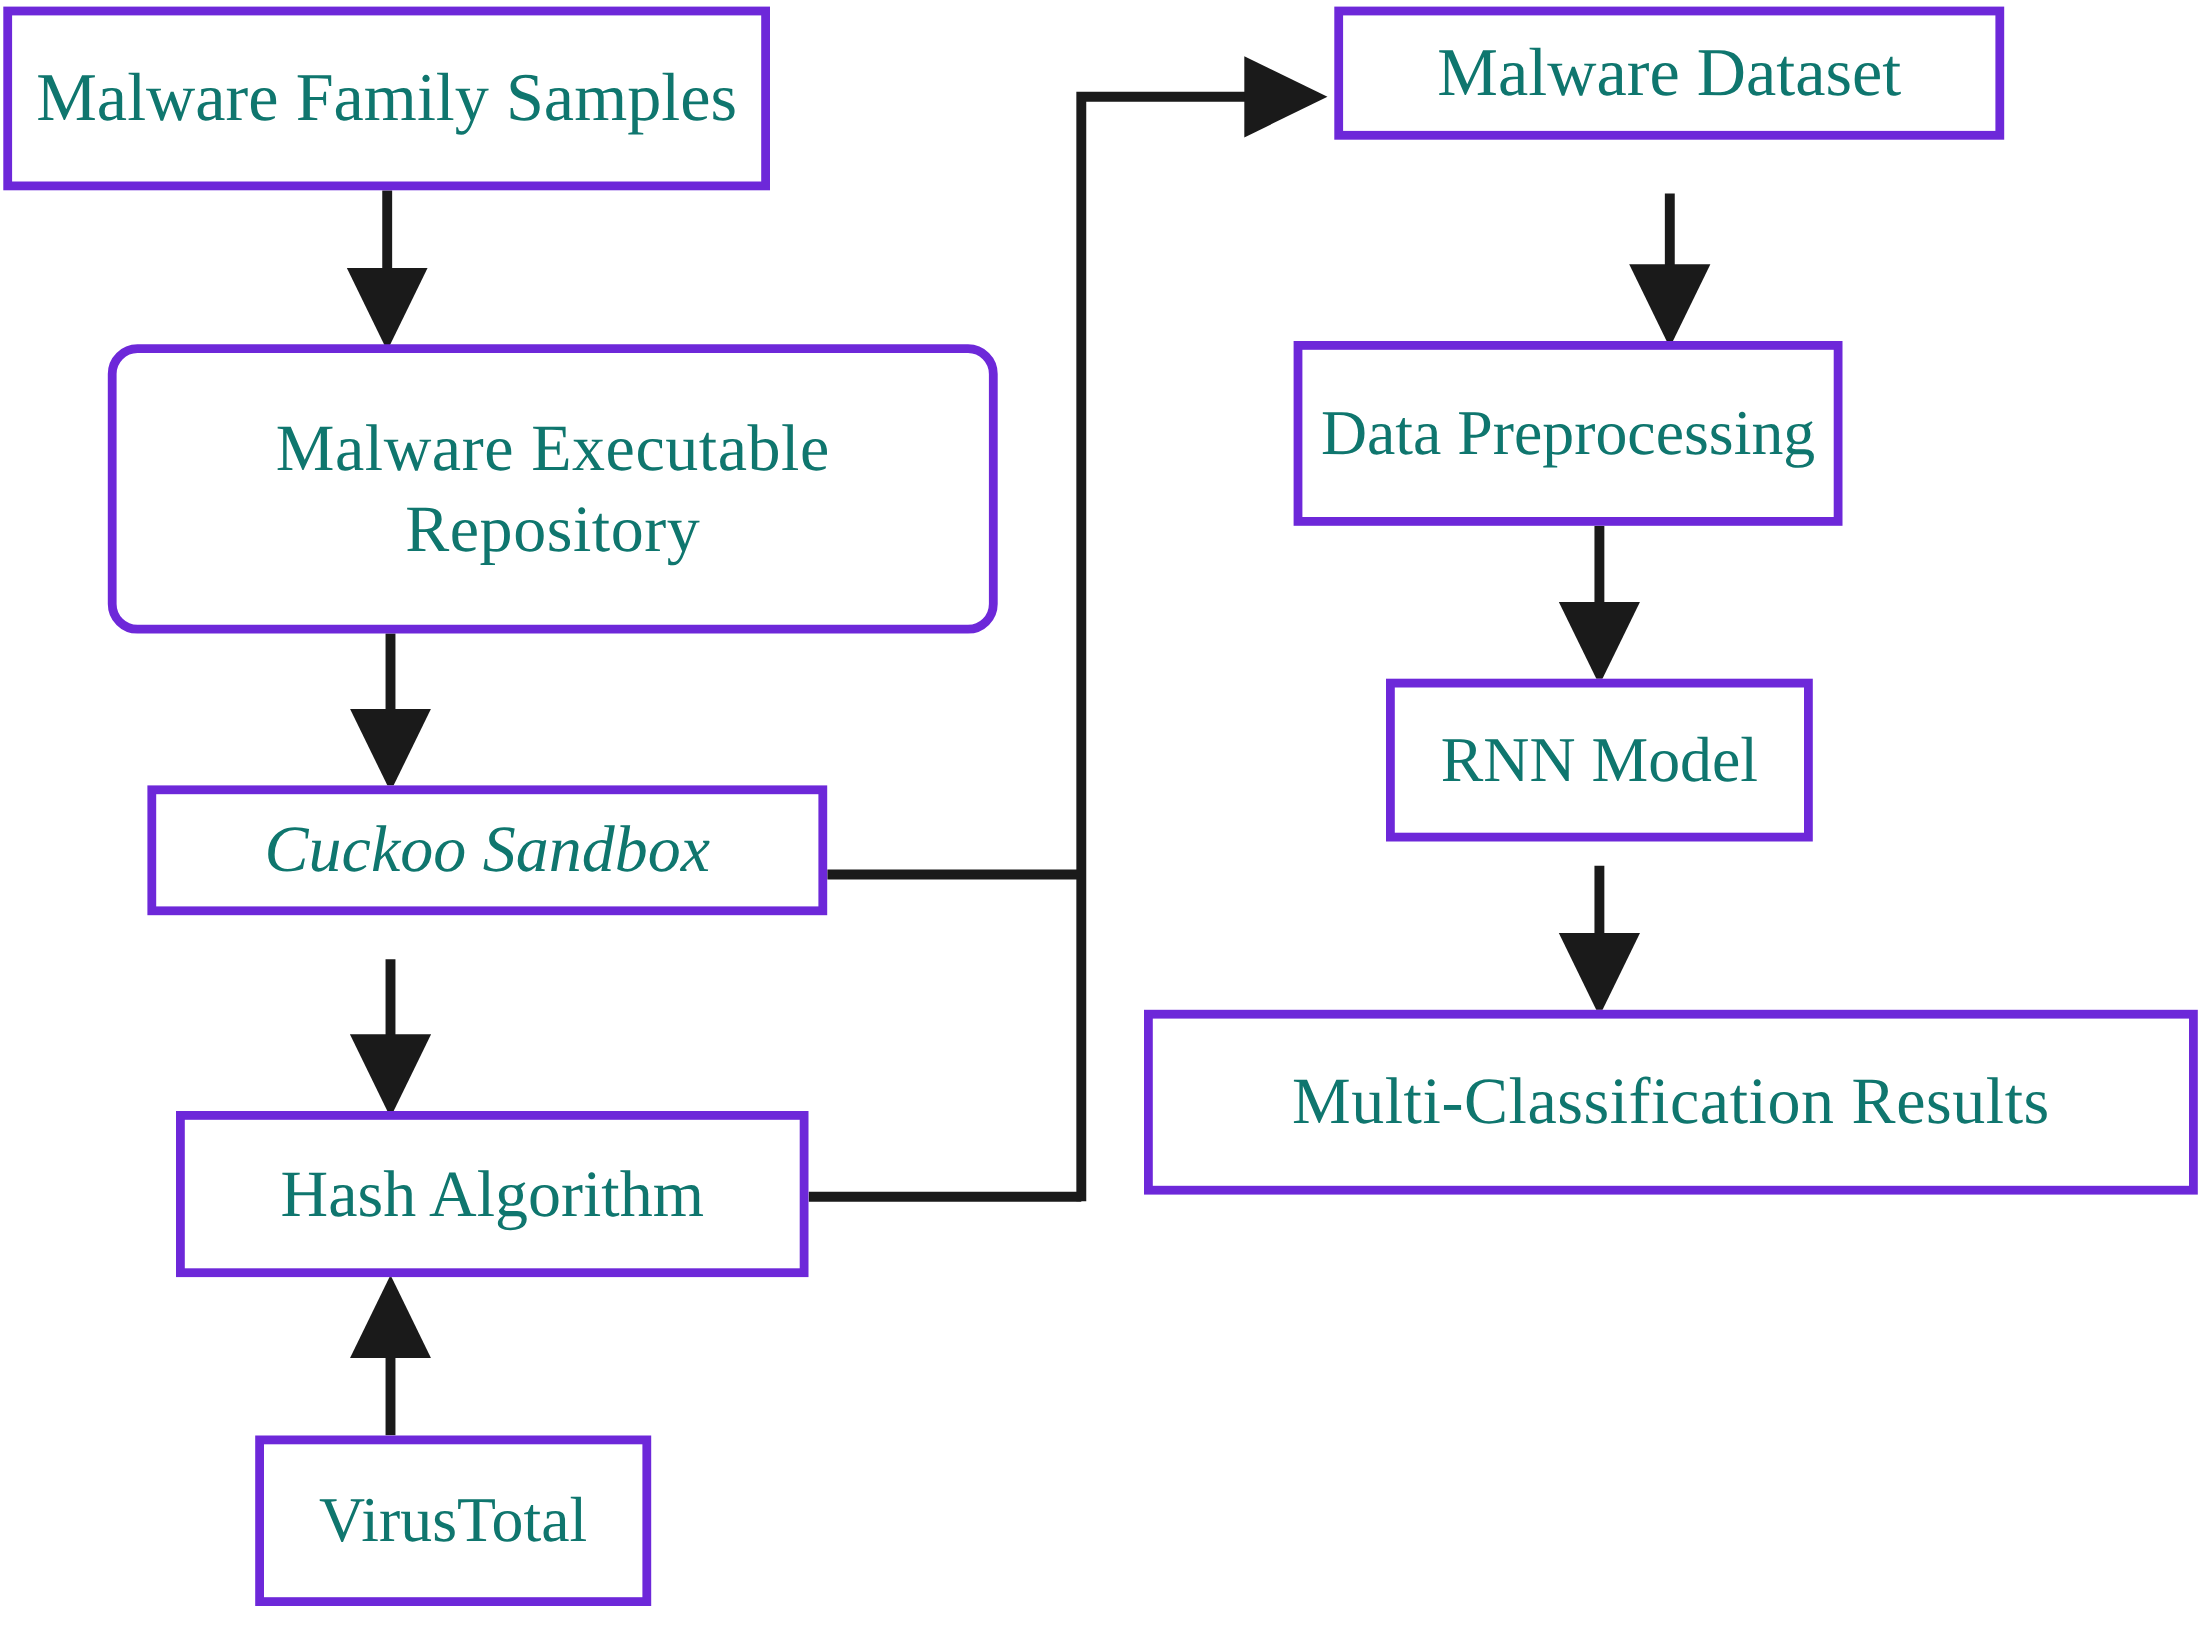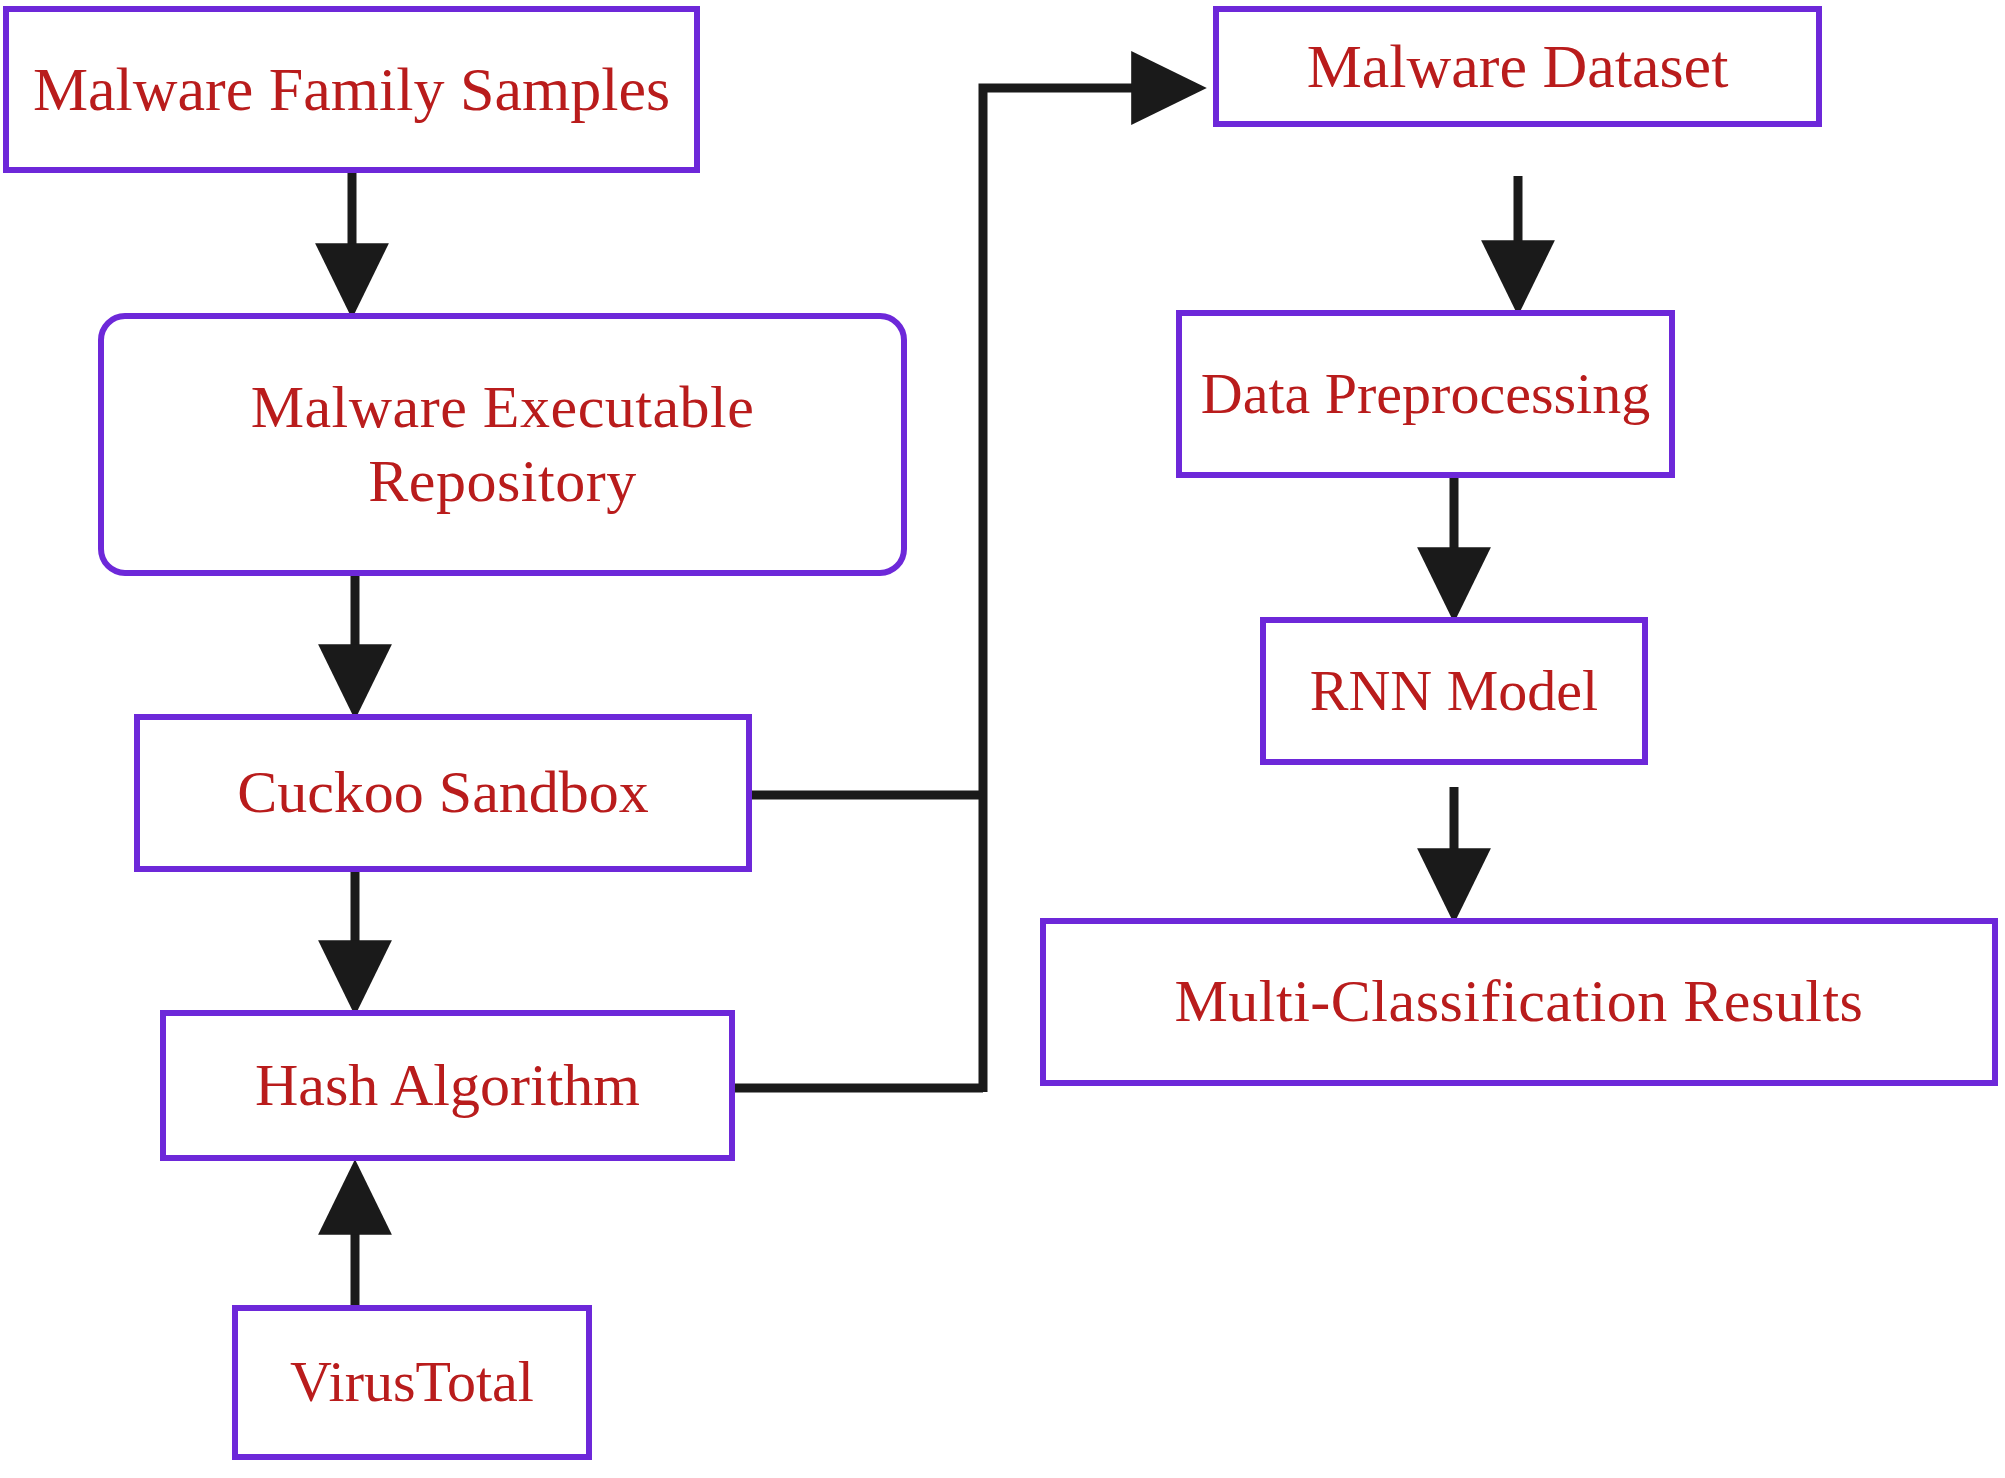--- a/index.html
+++ b/index.html
@@ -18,40 +18,40 @@
   #flow-svg {
     position: absolute;
     left: 0;
     top: 0;
     width: 2005px;
     height: 1478px;
   }
   .node {
     position: absolute;
     box-sizing: border-box;
-    border: 6px solid #6d28d9;
+    border: 8px solid #6d28d9;
     background: #ffffff;
     display: flex;
     align-items: center;
     justify-content: center;
     text-align: center;
-    color: #b91c1c;
+    color: #0f766e;
     line-height: 1.22;
     z-index: 3;
   }
   .node-label {
     display: block;
     padding: 0 14px;
     white-space: pre-line;
   }
   .n-family      { left: 3px;    top: 6px;    width: 697px;  height: 167px; font-size: 62px; }
   .n-dataset     { left: 1213px; top: 6px;    width: 609px;  height: 121px; font-size: 62px; }
   .n-repo        { left: 98px;   top: 313px;  width: 809px;  height: 263px; font-size: 60px; letter-spacing: 0.5px; border-radius: 27px;}
   .n-preproc     { left: 1176px; top: 310px;  width: 499px;  height: 168px; font-size: 58px; }
-  .n-cuckoo      { left: 134px;  top: 714px;  width: 618px;  height: 158px; font-size: 60px; }
+  .n-cuckoo      { left: 134px;  top: 714px;  width: 618px;  height: 118px; font-size: 60px; font-style: italic; }
   .n-rnn         { left: 1260px; top: 617px;  width: 388px;  height: 148px; font-size: 58px; }
   .n-hash        { left: 160px;  top: 1010px; width: 575px;  height: 151px; font-size: 60px; }
   .n-results     { left: 1040px; top: 918px;  width: 958px;  height: 168px; font-size: 60px; letter-spacing: 0.5px;}
   .n-virustotal  { left: 232px;  top: 1305px; width: 360px;  height: 155px; font-size: 58px; }
 </style>
 </head>
 <body>
 
 <div id="canvas">
 

